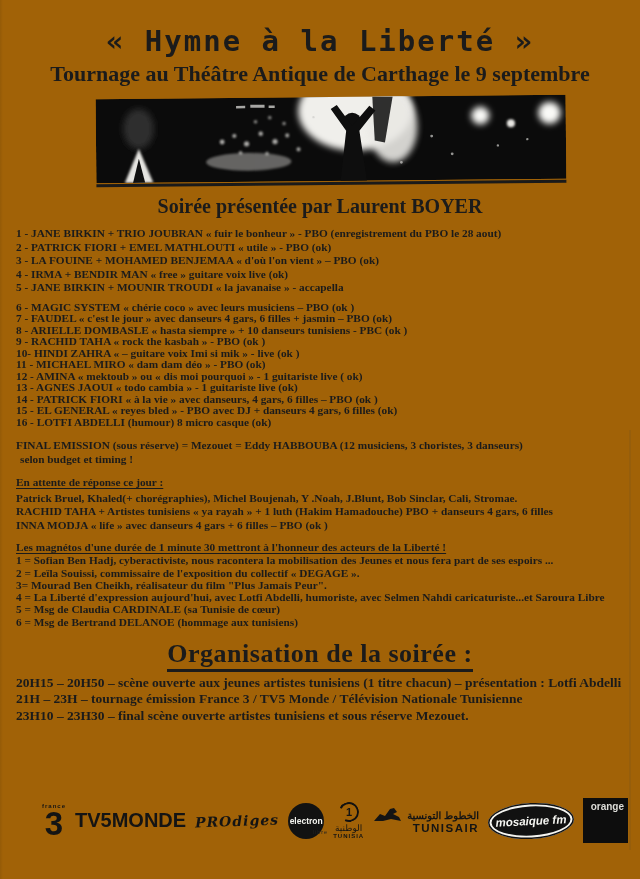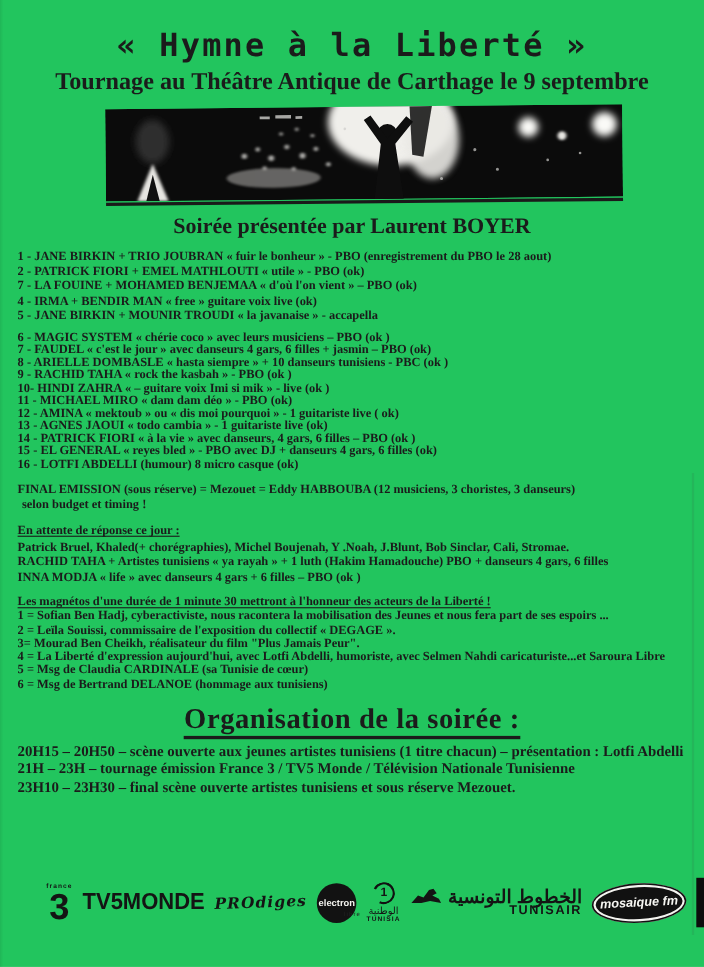--- a/index.html
+++ b/index.html
@@ -1,18 +1,18 @@
 <!DOCTYPE html>
 <html><head>
 <meta charset="utf-8">
 <style>
   html,body { margin:0; padding:0; background:#d9d9d5; }
   .page {
     position:relative; width:640px; height:879px; margin:0 auto;
-    background:#22c55e; color:#1b1b1b; overflow:hidden;
+    background:#a16207; color:#1b1b1b; overflow:hidden;
     font-family:"Liberation Serif", serif;
   }
   
   .scan-edge-right { position:absolute; right:9px; top:430px; height:420px; width:2px;
     background:rgba(60,60,60,0.10); }
   .scan-edge-left { position:absolute; left:0; top:0; bottom:0; width:3px;
     background:linear-gradient(to right, rgba(0,0,0,0.08), rgba(0,0,0,0)); }
 
   .title {
     font-family:"DejaVu Sans Mono", monospace; font-weight:bold;
@@ -84,21 +84,21 @@
 
   .logo-watania .wat-mark { width:16px; height:16px; border:2.5px solid #111;
     border-left-color:transparent; border-radius:50%; display:flex; align-items:center;
     justify-content:center; font-size:11px; font-weight:bold; transform:rotate(-20deg); }
   .logo-watania .wat-mark span { transform:rotate(20deg); }
   .logo-watania .wat-ar { font-size:9px; line-height:10px; margin-top:1px; }
   .logo-watania .wat-lat { font-size:6px; font-weight:bold; letter-spacing:1px; }
 
   .logo-tunisair { align-items:flex-end; }
   .tunisair-row { display:flex; align-items:flex-end; gap:4px; }
-  .tunisair-ar { font-size:17px; font-weight:bold; line-height:13px; }
+  .tunisair-ar { font-size:10px; font-weight:bold; line-height:13px; }
   .tunisair-lat { font-size:11.5px; font-weight:bold; letter-spacing:1.5px; line-height:12px; }
 
   .logo-mosaique { width:86px; height:36px; background:#111; border-radius:50%;
     display:flex; align-items:center; justify-content:center;
     box-shadow:inset 0 0 0 1.5px #111, inset 0 0 0 3.5px #f4f4f0;
     color:#f6f6f2; font-style:italic; font-weight:bold; font-size:11.5px;
     transform:rotate(-3deg); }
 
   .logo-orange { width:45px; height:45px; background:#0d0d0d;
     display:flex; align-items:flex-end; justify-content:flex-start;
@@ -176,21 +176,21 @@
       </g>
     </svg>
   </div>
 
   <div class="presenter">Soirée présentée par Laurent BOYER</div>
 
 
   <div class="block block1">
     <div>1 - JANE BIRKIN + TRIO JOUBRAN « fuir le bonheur » - PBO (enregistrement du PBO le 28 aout)</div>
     <div>2 - PATRICK FIORI + EMEL MATHLOUTI « utile » - PBO (ok)</div>
-    <div>7 - LA FOUINE + MOHAMED BENJEMAA  « d'où l'on vient »  – PBO (ok)</div>
+    <div>3 - LA FOUINE + MOHAMED BENJEMAA  « d'où l'on vient »  – PBO (ok)</div>
     <div>4 - IRMA  + BENDIR MAN « free » guitare voix live (ok)</div>
     <div>5 - JANE BIRKIN + MOUNIR TROUDI « la javanaise »  - accapella</div>
   </div>
 
   <div class="block block2">
     <div>6 -  MAGIC SYSTEM « chérie coco » avec leurs musiciens – PBO (ok )</div>
     <div>7 - FAUDEL « c'est le jour » avec danseurs 4 gars, 6 filles + jasmin – PBO  (ok)</div>
     <div>8 - ARIELLE DOMBASLE « hasta siempre » + 10 danseurs tunisiens  - PBC (ok )</div>
     <div>9 - RACHID TAHA « rock the kasbah » - PBO (ok )</div>
     <div>10- HINDI ZAHRA  « – guitare voix  Imi si mik » - live (ok )</div>

